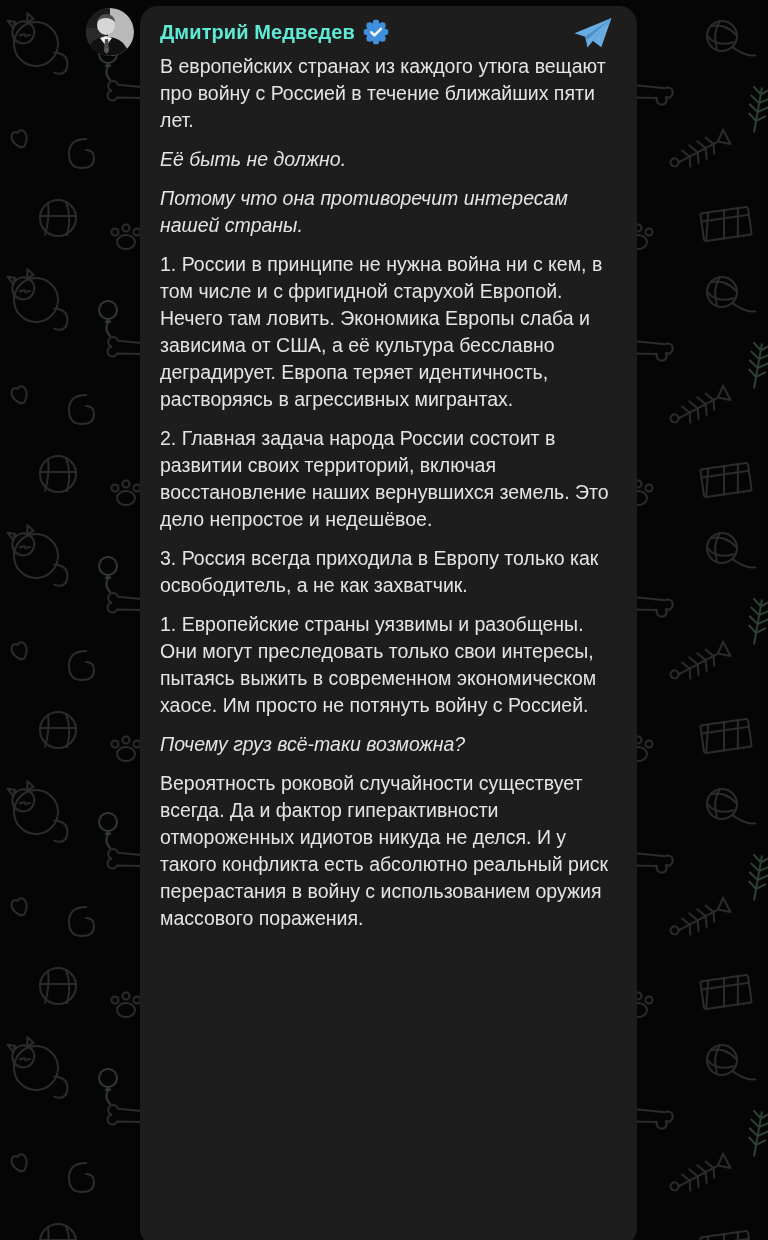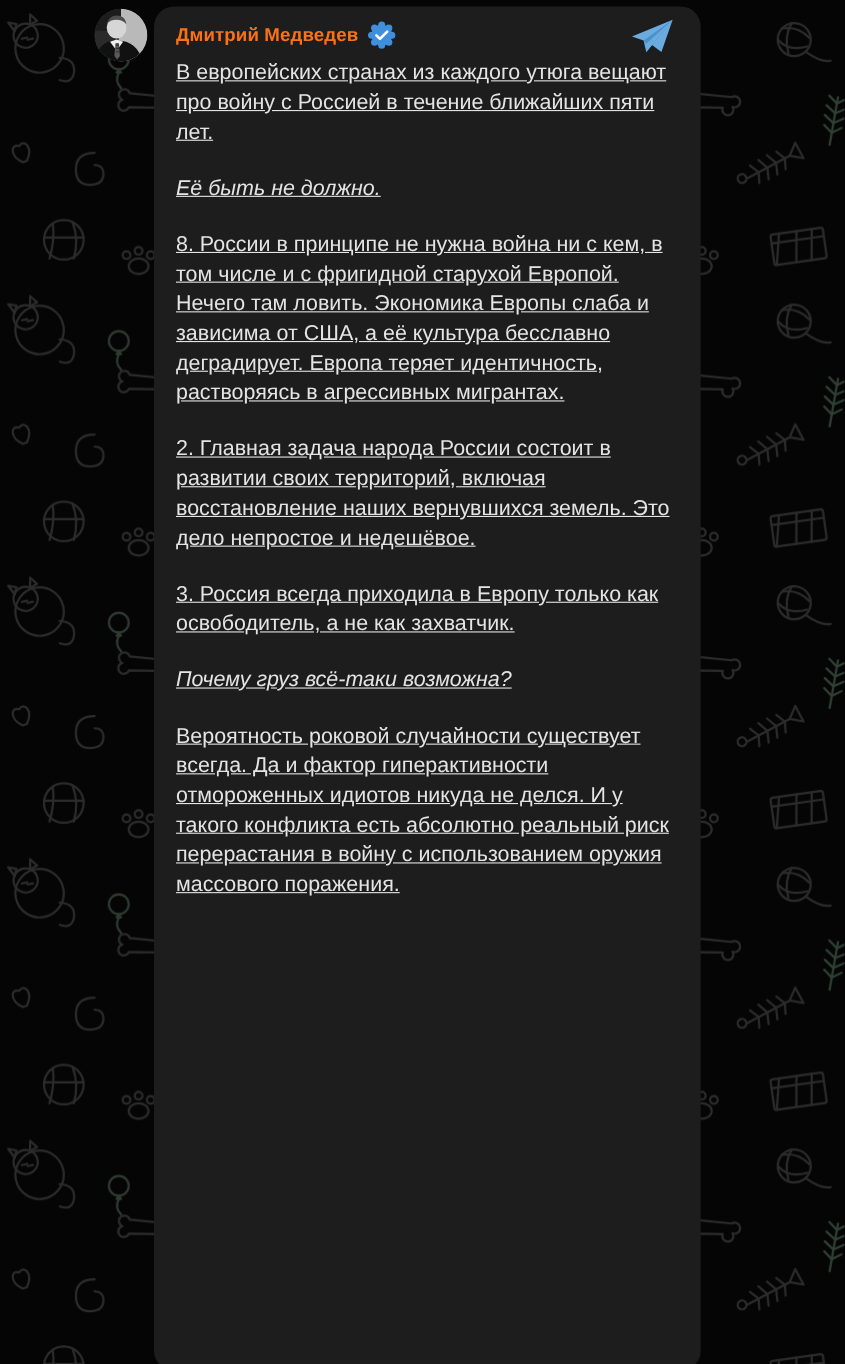--- a/index.html
+++ b/index.html
@@ -37,23 +37,23 @@
     border-radius: 18px;
     padding: 11px 22px 40px 20px;
   }
   .bubble-header {
     position: relative;
     height: 30px;
     display: flex;
     align-items: center;
   }
   .channel-name {
-    font-size: 17px;
+    font-size: 20px;
     font-weight: bold;
-    color: #f97316;
+    color: #5eead4;
     letter-spacing: 0.1px;
     cursor: pointer;
   }
   .badge {
     margin-left: 8px;
     width: 26px; height: 26px;
     flex: 0 0 auto;
   }
   .plane {
     position: absolute;
@@ -61,21 +61,21 @@
     width: 40px; height: 34px;
     cursor: pointer;
   }
   .msg-text {
     width: 455px;
     color: #e4e4e4;
     font-size: 19.5px;
     line-height: 27px;
     margin-top: 6px;
   }
-  .msg-text p { margin: 24px 0; text-decoration: underline; }
+  .msg-text p { margin: 12px 0; }
   .msg-text p:first-child { margin-top: 0; }
   .msg-text .it { font-style: italic; }
 </style>
 </head>
 <body>
 
 <div class="stage">
 
   <svg class="bg-doodles" viewBox="0 0 768 1240" xmlns="http://www.w3.org/2000/svg">
     <defs>
@@ -189,21 +189,23 @@
       </svg>
       <svg class="plane" viewBox="0 0 40 34" xmlns="http://www.w3.org/2000/svg">
         <path d="M38.5,1 L1.5,16.2 l10.6,3.6 l2.4,10.4 l5.2,-6.4 l8.6,6.4 z" fill="#6aabe0"></path>
         <path d="M12.1,19.8 L38.5,1 L14.5,30.2 l-0.2,-7.4 z" fill="#4d8fc7"></path>
         <path d="M14.3,22.8 L38.5,1 L19.7,23.8 l-5.2,6.4 z" fill="#6aabe0"></path>
       </svg>
     </div>
     <div class="msg-text" id="paragraphs">
         <p><span>В европейских странах из каждого утюга вещают про войну с Россией в течение ближайших пяти лет.</span></p>
         <p><span class="it">Её быть не должно.</span></p>
-        <p><span>8. России в принципе не нужна война ни с кем, в том числе и с фригидной старухой Европой. Нечего там ловить. Экономика Европы слаба и зависима от США, а её культура бесславно деградирует. Европа теряет идентичность, растворяясь в агрессивных мигрантах.</span></p>
+        <p><span class="it">Потому что она противоречит интересам нашей страны.</span></p>
+        <p><span>1. России в принципе не нужна война ни с кем, в том числе и с фригидной старухой Европой. Нечего там ловить. Экономика Европы слаба и зависима от США, а её культура бесславно деградирует. Европа теряет идентичность, растворяясь в агрессивных мигрантах.</span></p>
         <p><span>2. Главная задача народа России состоит в развитии своих территорий, включая восстановление наших вернувшихся земель. Это дело непростое и недешёвое.</span></p>
         <p><span>3. Россия всегда приходила в Европу только как освободитель, а не как захватчик.</span></p>
+        <p><span>1. Европейские страны уязвимы и разобщены. Они могут преследовать только свои интересы, пытаясь выжить в современном экономическом хаосе. Им просто не потянуть войну с Россией.</span></p>
         <p><span class="it">Почему груз всё-таки возможна?</span></p>
         <p><span>Вероятность роковой случайности существует всегда. Да и фактор гиперактивности отмороженных идиотов никуда не делся. И у такого конфликта есть абсолютно реальный риск перерастания в войну с использованием оружия массового поражения.</span></p>
       </div>
   </div>
 
 </div>
 
 </body></html>

